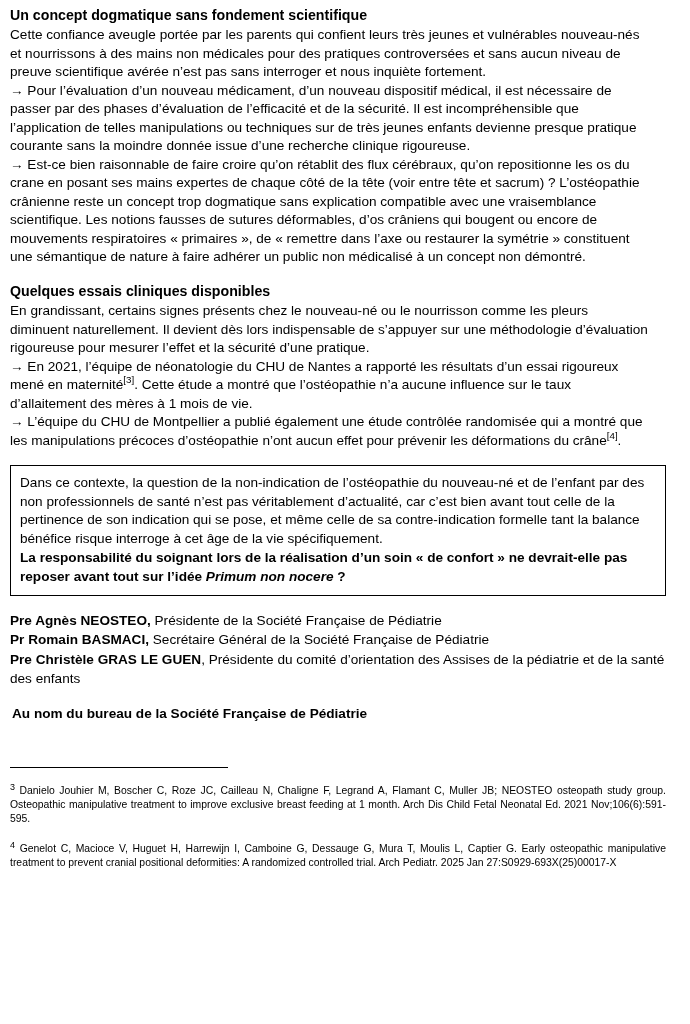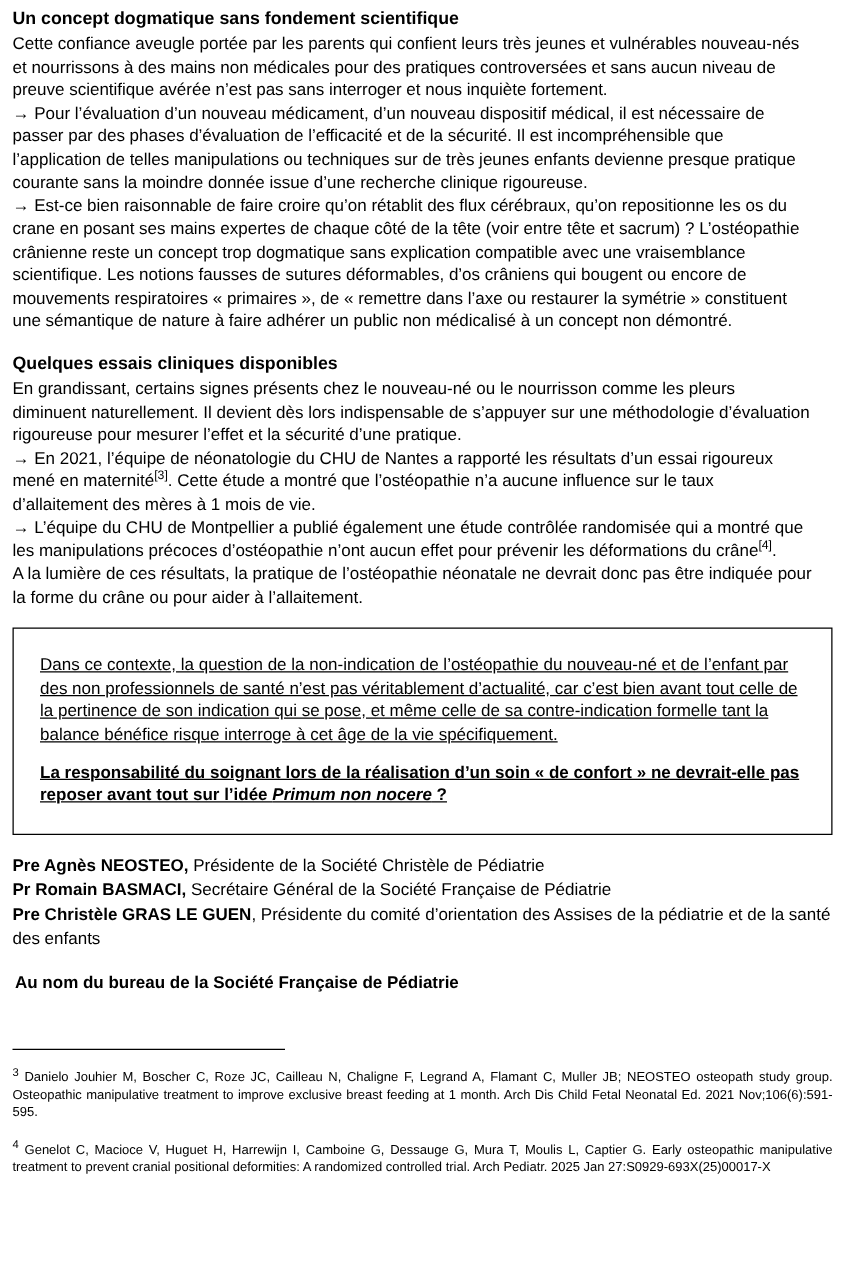--- a/index.html
+++ b/index.html
@@ -34,23 +34,22 @@
   .block-gap {
     height: 15px;
   }
   .framed {
     border: 1px solid #000000;
     box-sizing: border-box;
     margin: 0;
     padding: 8px 9px 9px 9px;
   }
   .framed p {
-    margin: 12px;
+    margin: 0;
     line-height: 1.36;
-    text-decoration: underline;
   }
   .framed .bold-line {
     font-weight: bold;
     margin-top: 1px;
   }
   .framed .bold-line i {
     font-style: italic;
   }
   .signatures p {
     margin: 0;
@@ -94,33 +93,32 @@
   <p class="para">Cette confiance aveugle portée par les parents qui confient leurs très jeunes et vulnérables nouveau-nés et nourrissons à des mains non médicales pour des pratiques controversées et sans aucun niveau de preuve scientifique avérée n’est pas sans interroger et nous inquiète fortement.</p>
   <p class="para">→ Pour l’évaluation d’un nouveau médicament, d’un nouveau dispositif médical, il est nécessaire de passer par des phases d’évaluation de l’efficacité et de la sécurité. Il est incompréhensible que l’application de telles manipulations ou techniques sur de très jeunes enfants devienne presque pratique courante sans la moindre donnée issue d’une recherche clinique rigoureuse.</p>
   <p class="para">→ Est-ce bien raisonnable de faire croire qu’on rétablit des flux cérébraux, qu’on repositionne les os du crane en posant ses mains expertes de chaque côté de la tête (voir entre tête et sacrum) ? L’ostéopathie crânienne reste un concept trop dogmatique sans explication compatible avec une vraisemblance scientifique. Les notions fausses de sutures déformables, d’os crâniens qui bougent ou encore de mouvements respiratoires « primaires », de « remettre dans l’axe ou restaurer la symétrie » constituent une sémantique de nature à faire adhérer un public non médicalisé à un concept non démontré.</p>
 
   <div class="block-gap"></div>
 
   <h2 class="section-title">Quelques essais cliniques disponibles</h2>
   <p class="para">En grandissant, certains signes présents chez le nouveau-né ou le nourrisson comme les pleurs diminuent naturellement. Il devient dès lors indispensable de s’appuyer sur une méthodologie d’évaluation rigoureuse pour mesurer l’effet et la sécurité d’une pratique.</p>
   <p class="para"><span>→ En 2021, l’équipe de néonatologie du CHU de Nantes a rapporté les résultats d’un essai rigoureux mené en maternité</span><sup>[3]</sup><span>. Cette étude a montré que l’ostéopathie n’a aucune influence sur le taux d’allaitement des mères à 1 mois de vie.</span></p>
   <p class="para"><span>→ L’équipe du CHU de Montpellier a publié également une étude contrôlée randomisée qui a montré que les manipulations précoces d’ostéopathie n’ont aucun effet pour prévenir les déformations du crâne</span><sup>[4]</sup><span>.</span></p>
-  <p class="para">A la lumière de ces résultats, la pratique de l’ostéopathie néonatale ne devrait donc pas être indiquée pour la forme du crâne ou pour aider à l’allaitement.</p>
 
   <div class="block-gap"></div>
 
   <div class="framed">
     <p>Dans ce contexte, la question de la non-indication de l’ostéopathie du nouveau-né et de l’enfant par des non professionnels de santé n’est pas véritablement d’actualité, car c’est bien avant tout celle de la pertinence de son indication qui se pose, et même celle de sa contre-indication formelle tant la balance bénéfice risque interroge à cet âge de la vie spécifiquement.</p>
     <p class="bold-line"><span>La responsabilité du soignant lors de la réalisation d’un soin « de confort » ne devrait-elle pas reposer avant tout sur l’idée </span><i>Primum non nocere</i><span> ?</span></p>
   </div>
 
   <div class="block-gap"></div>
 
   <div class="signatures">
-    <p><span class="name">Pre Agnès NEOSTEO,</span><span> Présidente de la Société Christèle de Pédiatrie</span></p>
+    <p><span class="name">Pre Agnès NEOSTEO,</span><span> Présidente de la Société Française de Pédiatrie</span></p>
     <p><span class="name">Pr Romain BASMACI,</span><span> Secrétaire Général de la Société Française de Pédiatrie</span></p>
     <p><span class="name">Pre Christèle GRAS LE GUEN</span><span>, Présidente du comité d’orientation des Assises de la pédiatrie et de la santé des enfants</span></p>
   </div>
 
   <div class="block-gap"></div>
 
   <p class="bureau">Au nom du bureau de la Société Française de Pédiatrie</p>
 
   <div style="height:42px"></div>
 

